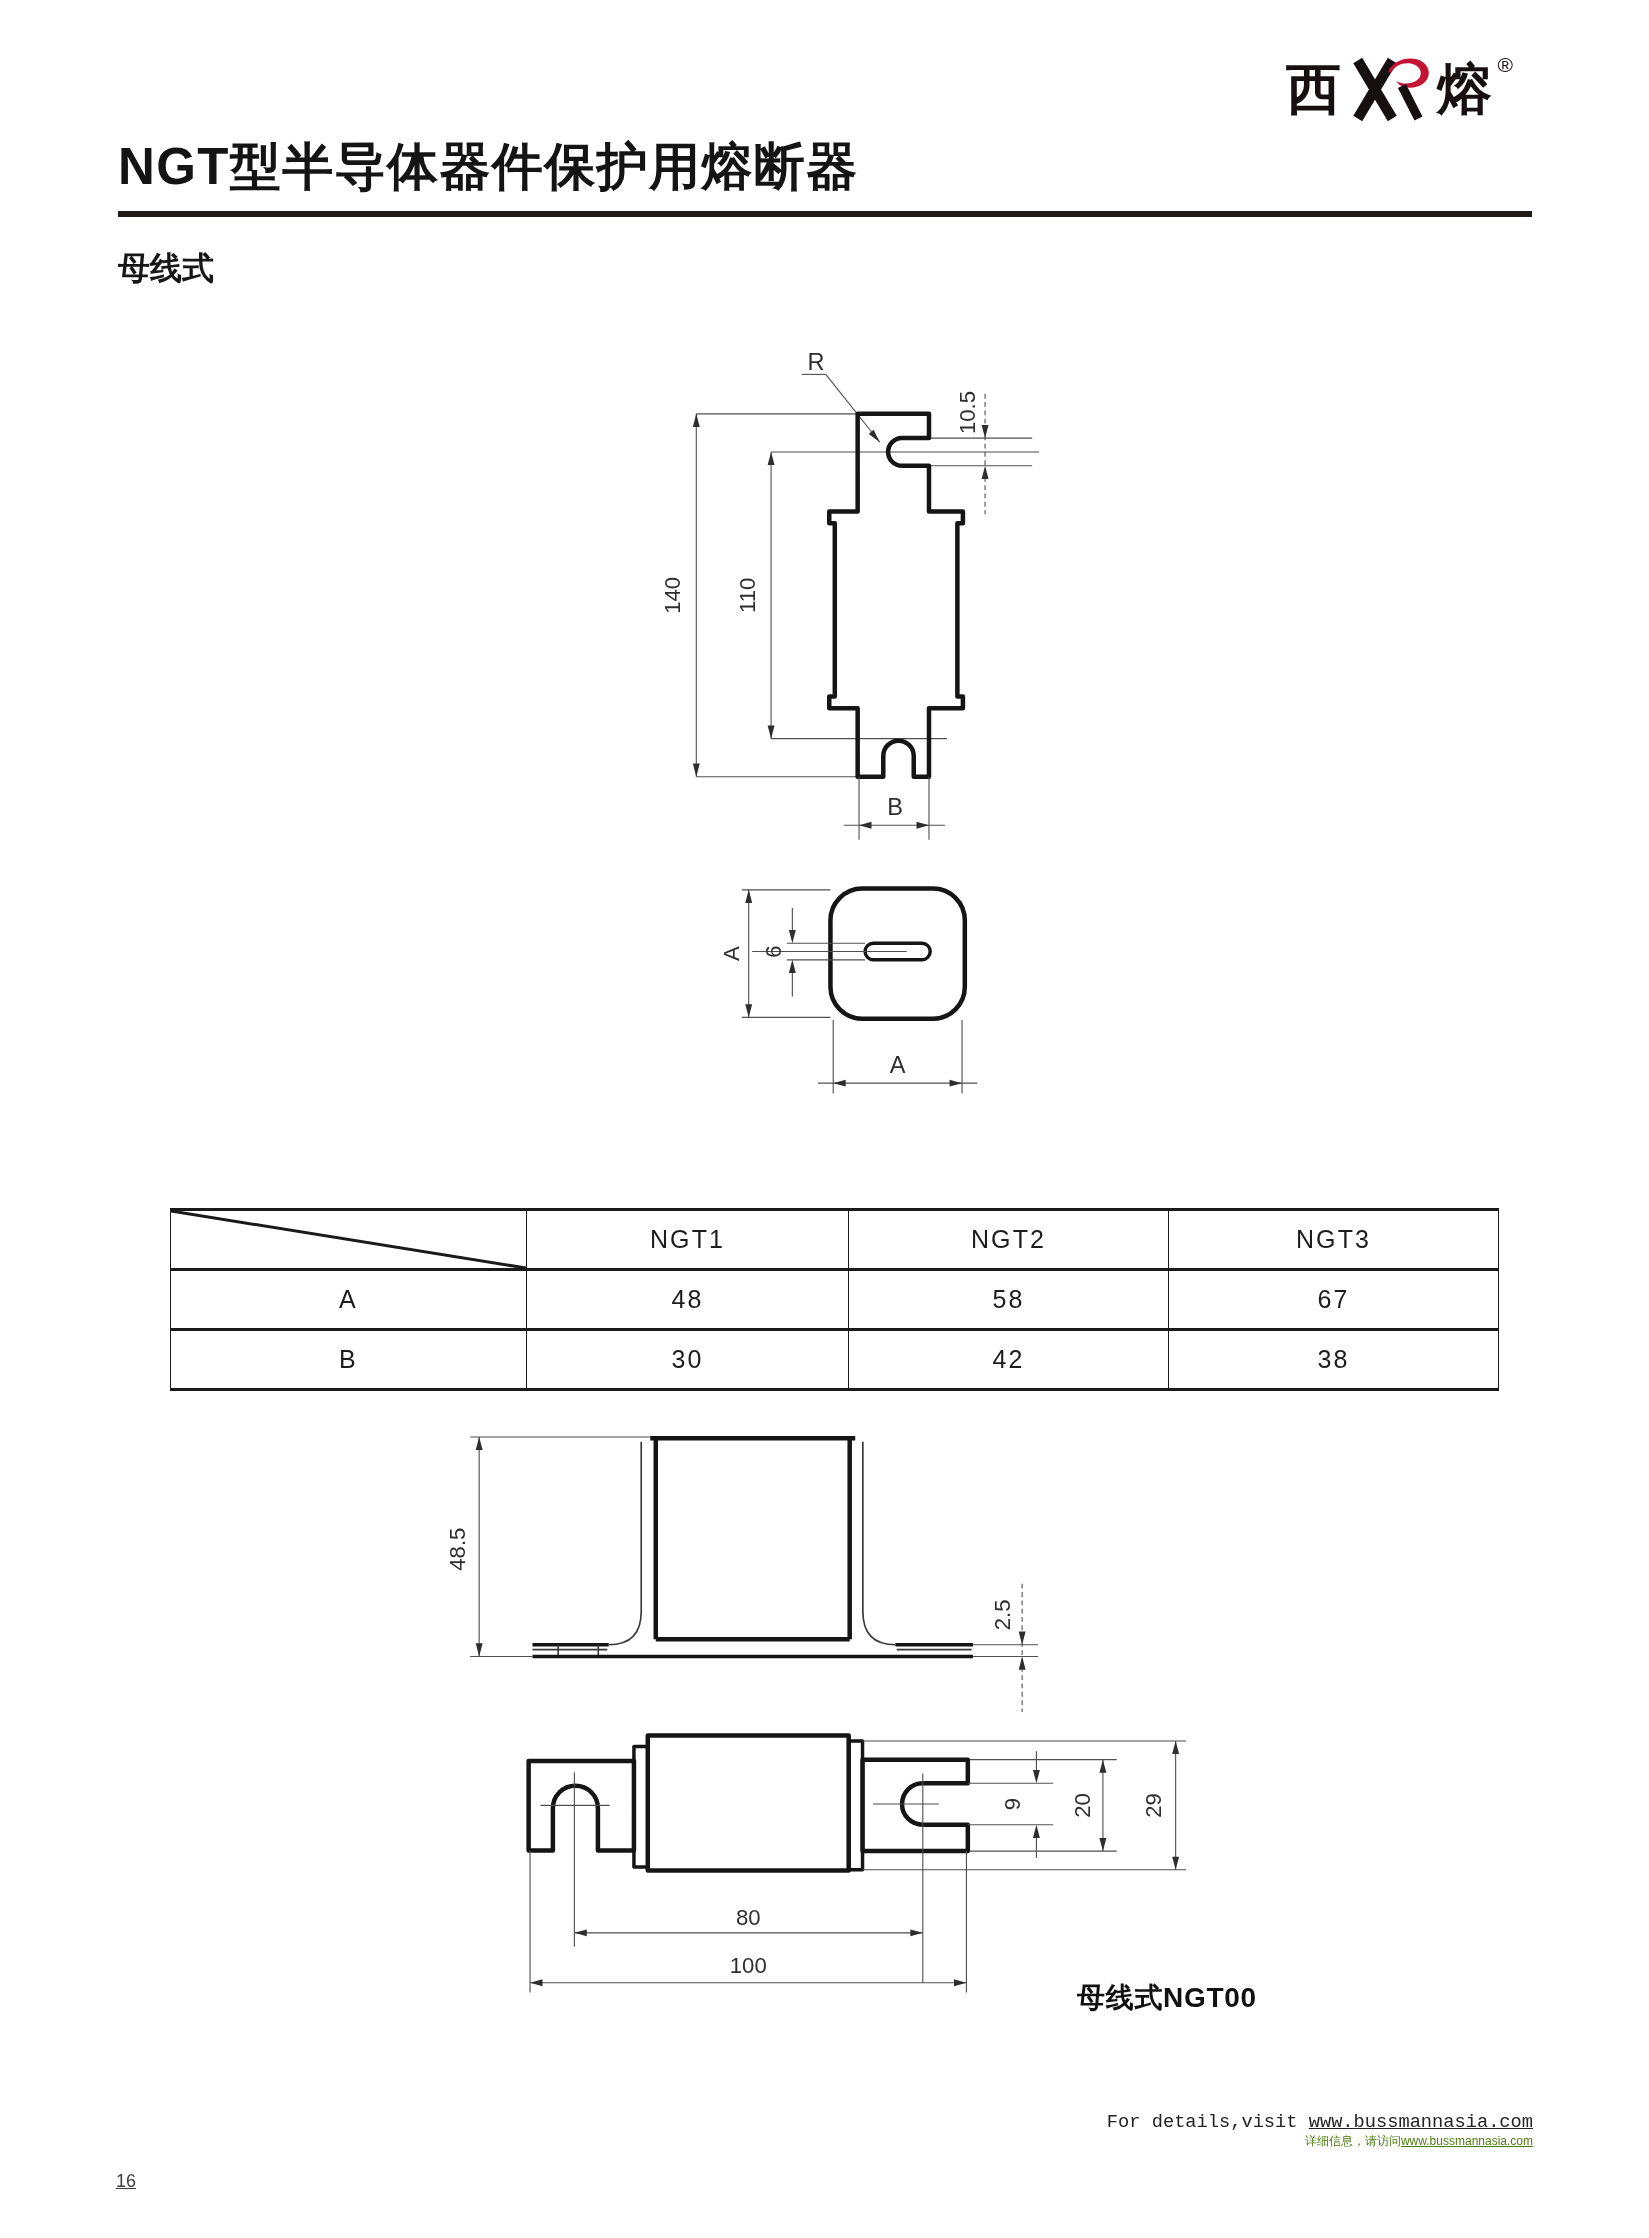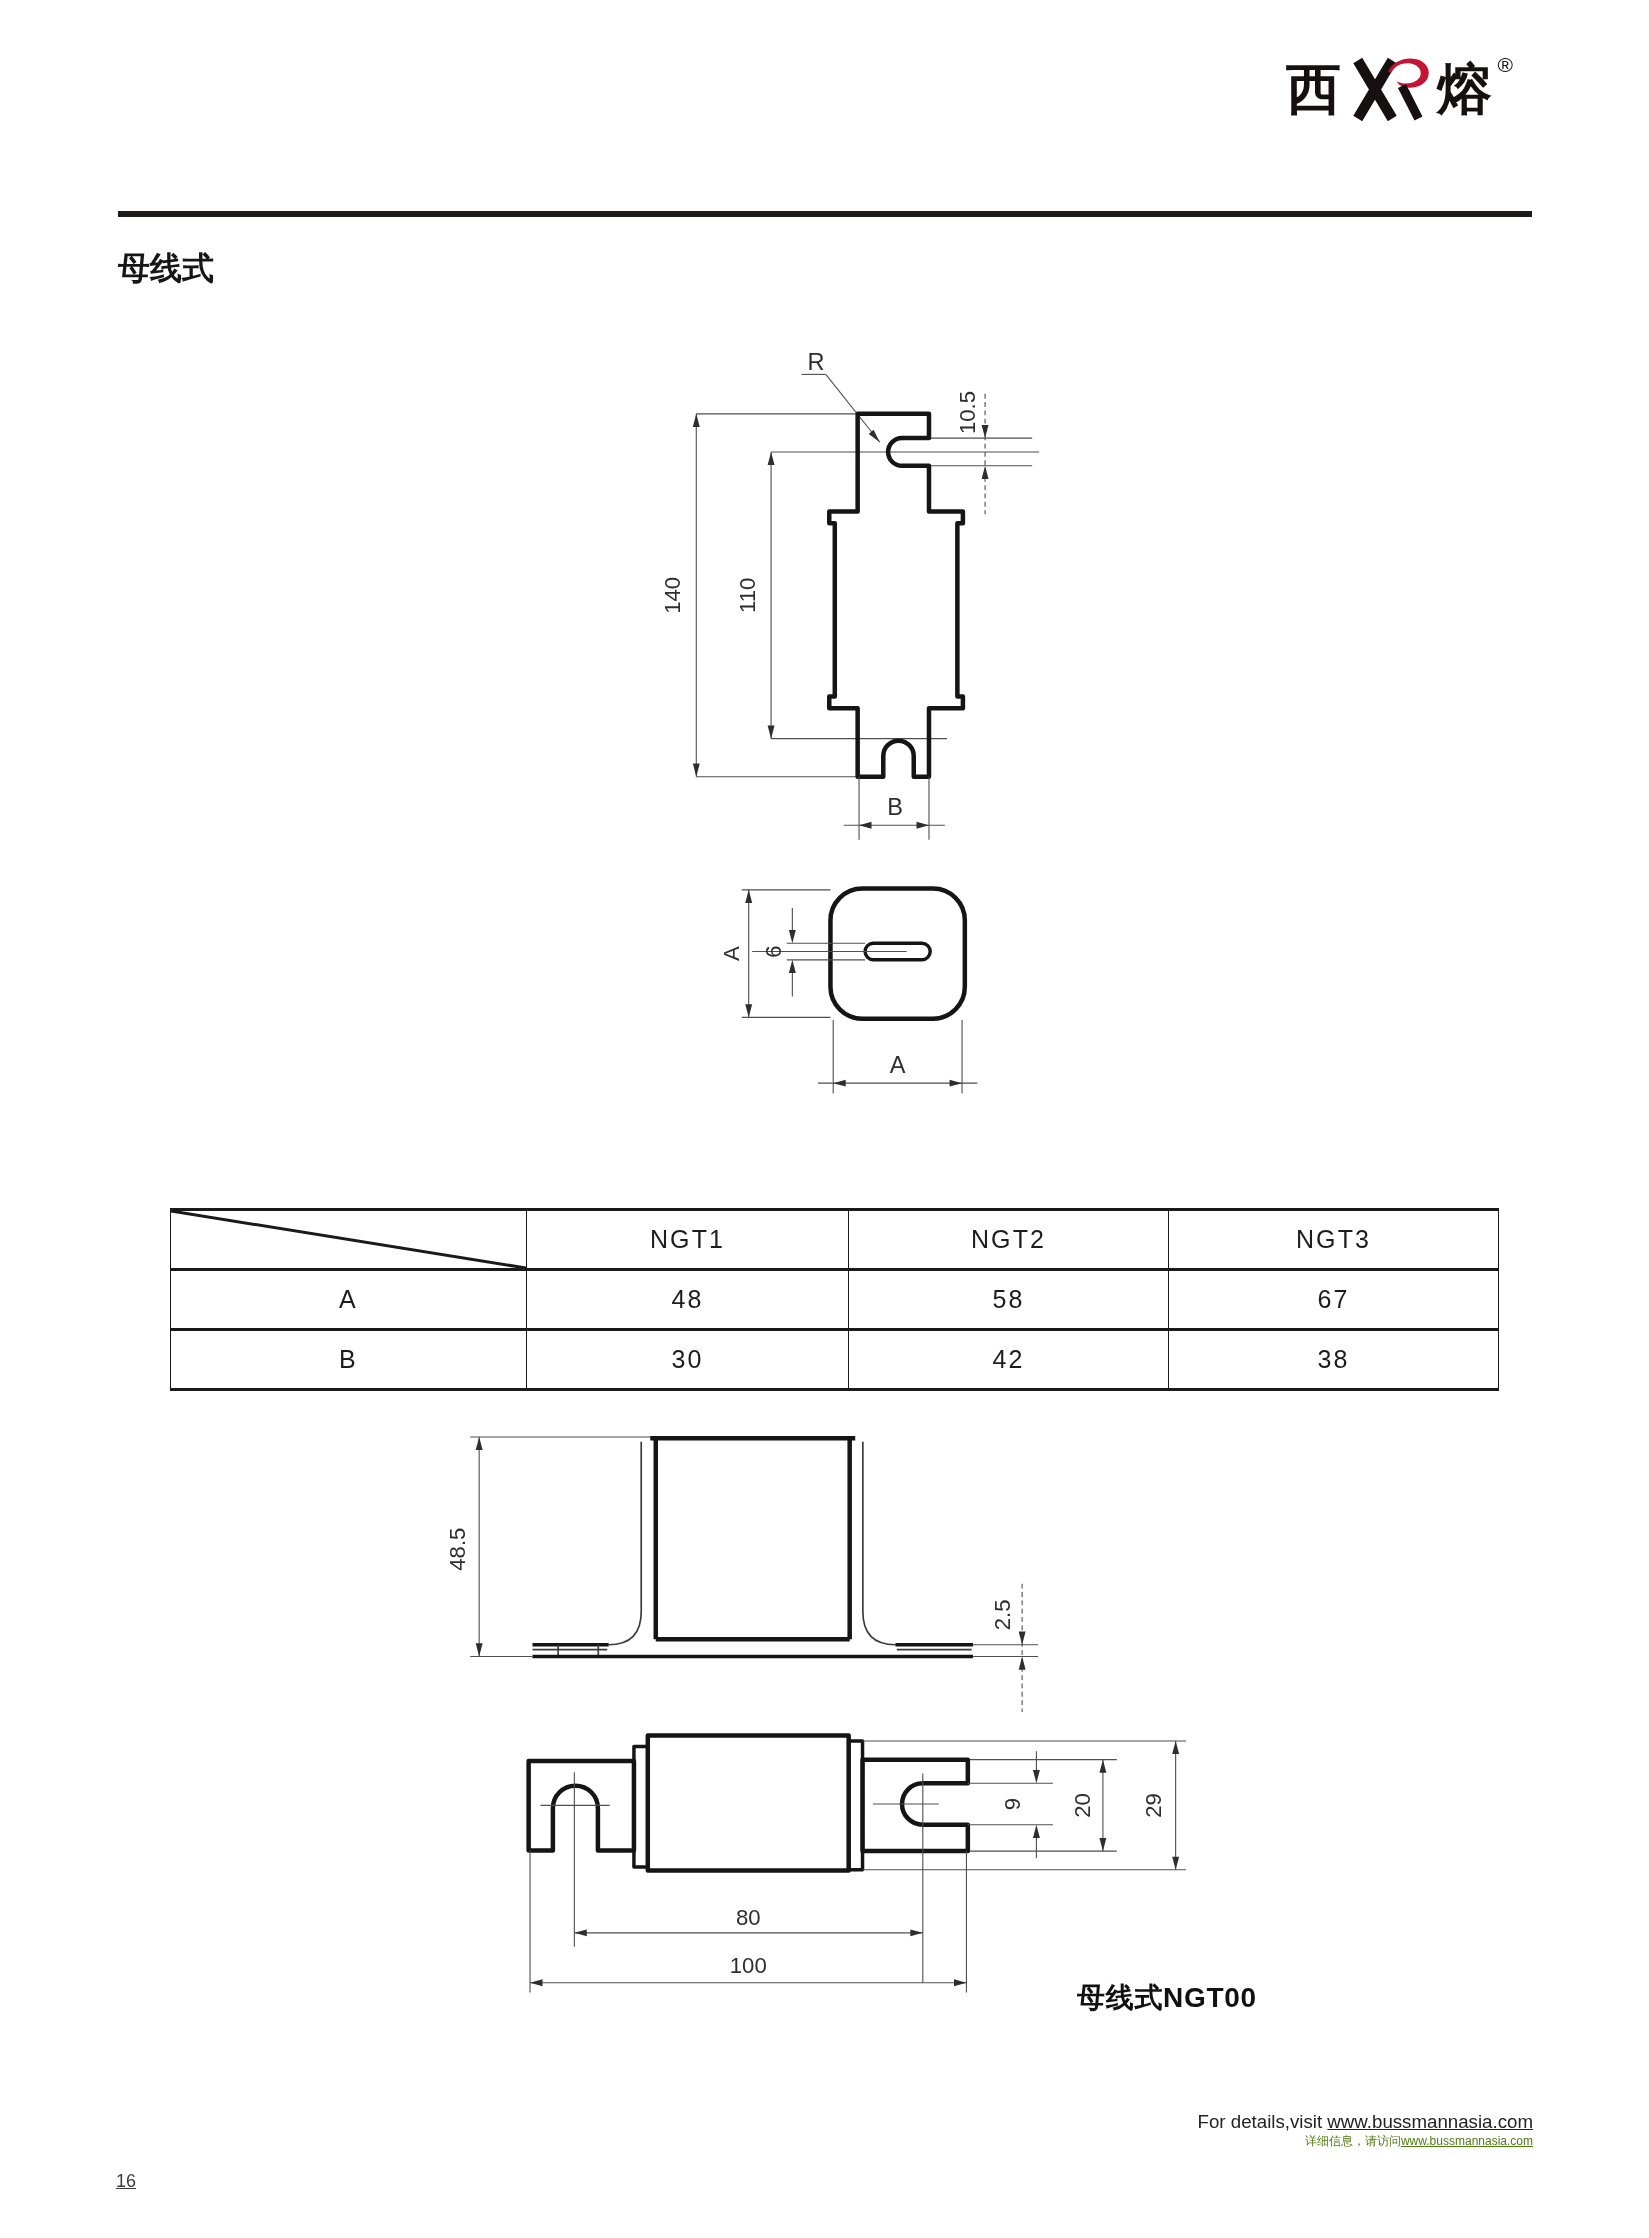--- a/index.html
+++ b/index.html
@@ -36,21 +36,21 @@
     border-left:1.4px solid #1a1a1a;border-right:1.4px solid #1a1a1a;
     border-top:3.5px solid #1a1a1a;border-bottom:3.5px solid #1a1a1a;
     height:57px;text-align:center;vertical-align:middle;
     font-size:25px;letter-spacing:2.1px;color:#1d1d1d;padding:0;
   }
   #diag-cell{position:relative;}
   #diag-cell svg{position:absolute;inset:0;width:100%;height:100%;}
   
   #busbar-caption{left:1043px;top:1979px;font-size:28px;font-weight:700;color:#111;letter-spacing:0.7px;margin-left:34px;}
   #footer{right:117px;top:2110px;text-align:right;line-height:1.3;color:#232323;}
-  #footer .f1{font-size:18.7px;}
+  #footer .f1{font-size:18.7px;font-family:Liberation Mono, monospace;}
   #footer .f2{font-size:12px;color:#4d7c0f;}
   #footer a{color:inherit;text-decoration:underline;}
   #page-number{left:116px;top:2171px;font-size:18px;color:#3c3c3c;text-decoration:underline;}
 </style>
 </head>
 <body>
 
 <div id="page">
 
   <div id="logo" class="abs">
@@ -58,20 +58,21 @@
     <svg width="85" height="69" viewBox="0 0 120 100">
       <path d="M14,8 L64,92" stroke="#171011" stroke-width="15"></path>
       <path d="M64,8 L14,92" stroke="#171011" stroke-width="15"></path>
       <path d="M58,24 C66,6 92,0 108,10 C120,18 120,34 108,42 C98,49 82,49 74,43 L70,38 C82,44 98,42 104,32 C109,22 100,12 86,12 C76,12 68,16 62,26 Z" fill="#c41434"></path>
       <path d="M78,45 L102,92" stroke="#171011" stroke-width="13"></path>
     </svg>
     <span class="logo-cn">熔</span>
     <span id="logo-reg">®</span>
   </div>
 
+  <div id="page-title" class="abs">NGT型半导体器件保护用熔断器</div>
   <div id="title-rule" class="abs"></div>
   <div id="subtitle" class="abs">母线式</div>
 
   <svg class="abs" style="left:644px;top:319px;" width="437" height="554" viewBox="0 0 630 800">
 
     <line class="thin" x1="75" y1="137" x2="310" y2="137"></line>
     <line class="thin" x1="75" y1="661" x2="310" y2="661"></line>
     <line class="thin" x1="183" y1="192" x2="570" y2="192"></line>
     <line class="thin" x1="183" y1="606" x2="437" y2="606"></line>
     <line class="thin" x1="411" y1="172" x2="560" y2="172"></line>

